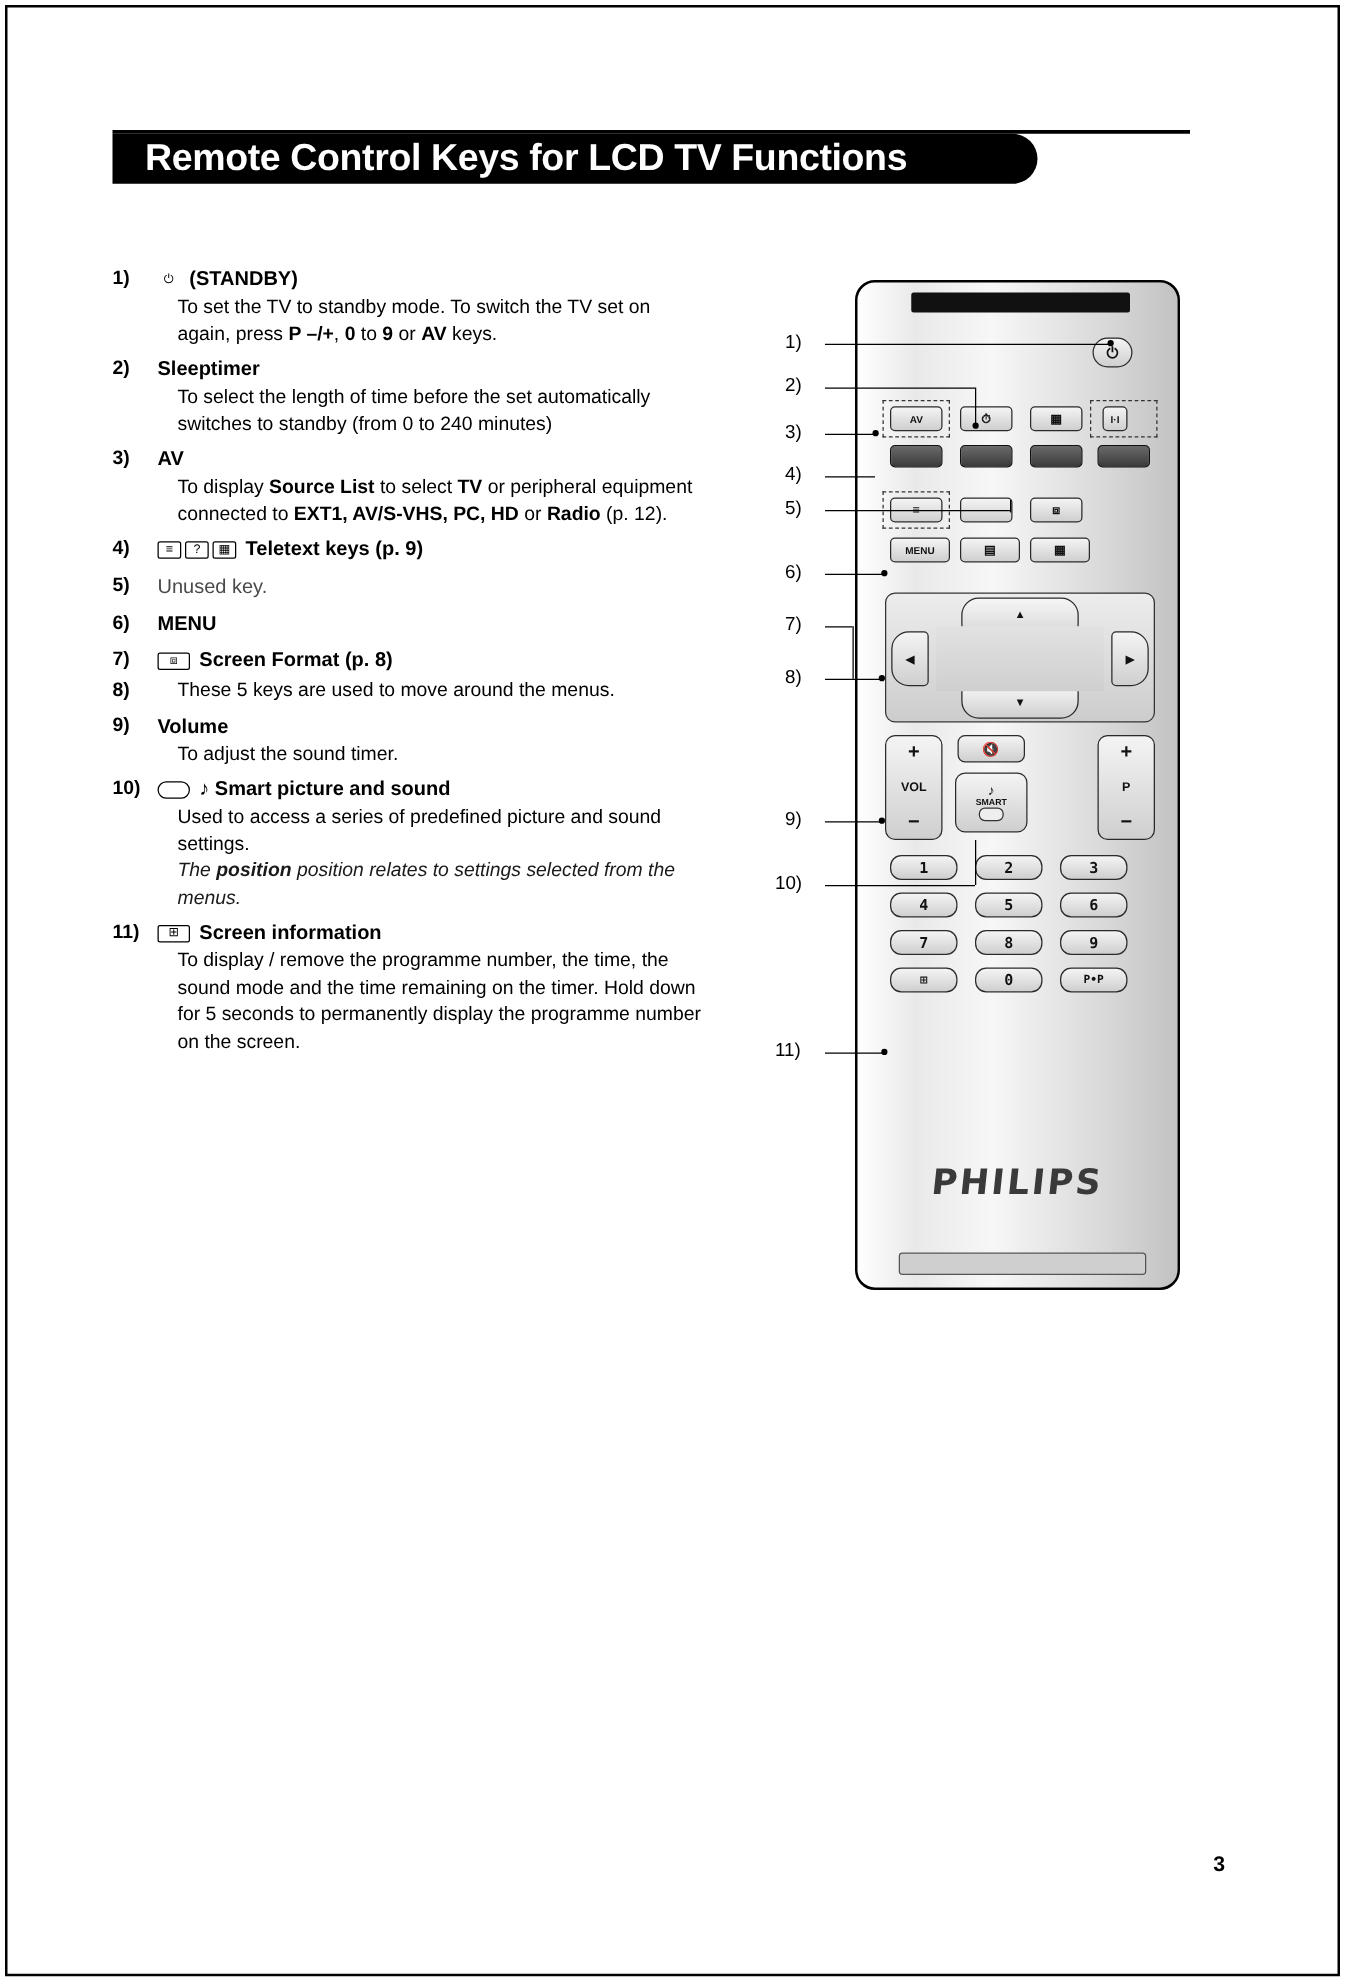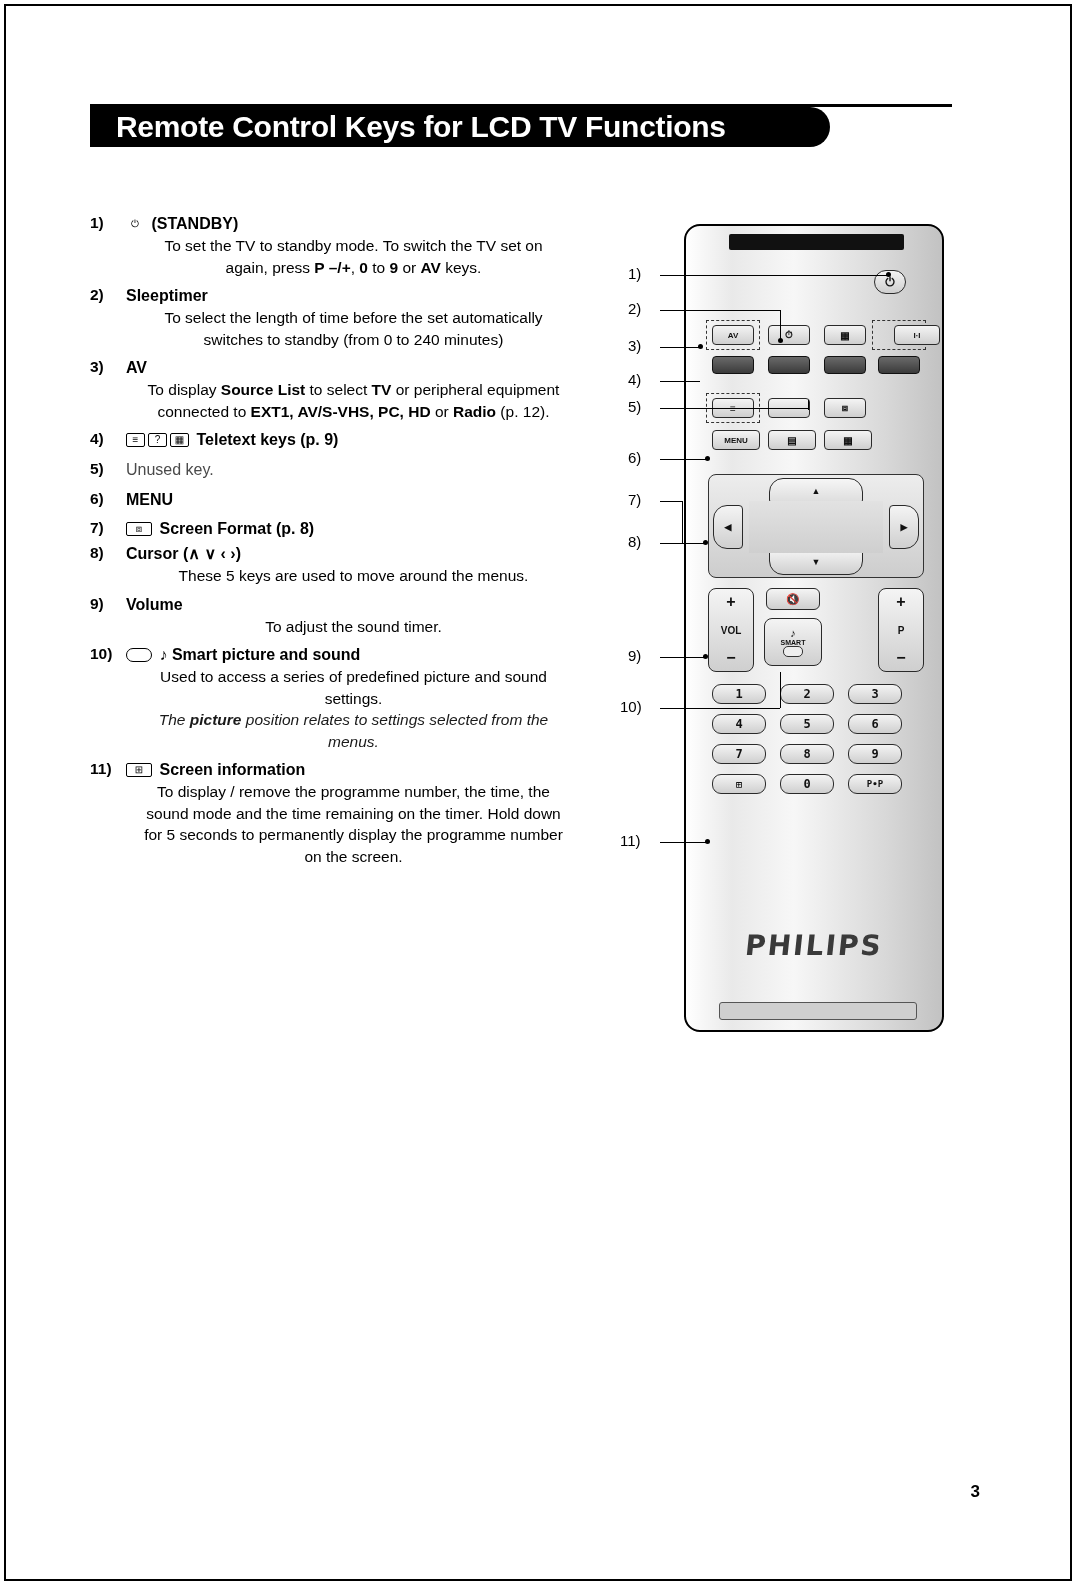--- a/index.html
+++ b/index.html
@@ -73,21 +73,20 @@
     font-size: 16px;
     display: block;
     line-height: 23px;
   }
   .item .body {
     margin-left: 52px;
     display: block;
     font-weight: normal;
     font-size: 15.5px;
     line-height: 21.5px;
-    text-align: center;
   }
   .item .body.italic { font-style: italic; color: #1a1a1a; }
   .b { font-weight: bold; }
   .i { }
 
   
   .kbox {
     display: inline-block;
     border: 1px solid #000;
     border-radius: 2px;
@@ -270,38 +269,37 @@
   <div class="item" style="margin-bottom:2px;">
     <span class="num">7)</span>
     <span class="head">
       <span class="kbox wide">⧈</span>
       <span>Screen Format (p. 8)</span>
     </span>
   </div>
 
   <div class="item" style="margin-bottom:6px;">
     <span class="num">8)</span>
-    <span class="head">Cursor (∧ ∨ ‹ ›)</span>
     <span class="body">These 5 keys are used to move around the menus.</span>
   </div>
 
   <div class="item" style="margin-bottom:6px;">
     <span class="num">9)</span>
     <span class="head">Volume</span>
     <span class="body">To adjust the sound timer.</span>
   </div>
 
   <div class="item" style="margin-bottom:6px;">
     <span class="num">10)</span>
     <span class="head">
       <span class="kbox wide" style="border-radius:7px;">&nbsp;</span>
       <span>♪ Smart picture and sound</span>
     </span>
     <span class="body">Used to access a series of predefined picture and sound settings.</span>
-    <span class="body italic">The <span class="b">picture</span> position relates to settings selected from the menus.</span>
+    <span class="body italic">The <span class="b">position</span> position relates to settings selected from the menus.</span>
   </div>
 
   <div class="item">
     <span class="num">11)</span>
     <span class="head">
       <span class="kbox wide">⊞</span>
       <span>Screen information</span>
     </span>
     <span class="body">To display / remove the programme number, the time, the sound mode and the time remaining on the timer. Hold down for 5 seconds to permanently display the programme number on the screen.</span>
   </div>
@@ -319,21 +317,21 @@
     <div class="btn" style="left:26px; top:99px; width:42px; height:20px;">
       <span>AV</span>
     </div>
     <div class="btn" style="left:82px; top:99px; width:42px; height:20px;">
       <span style="font-size:10px;">⏱</span>
     </div>
     <div class="btn" style="left:138px; top:99px; width:42px; height:20px;">
       <span style="font-size:10px;">▦</span>
     </div>
     <div class="dashbox" style="left:186px; top:94px; width:54px; height:30px;"></div>
-    <div class="btn" style="left:208px; top:99px; width:46px; height:20px;">
+    <div class="btn" style="left:196px; top:99px; width:20px; height:20px;">
       <span>I·I</span>
     </div>
 
     <div class="btn dark" style="left:26px; top:130px; width:42px; height:18px;"></div>
     <div class="btn dark" style="left:82px; top:130px; width:42px; height:18px;"></div>
     <div class="btn dark" style="left:138px; top:130px; width:42px; height:18px;"></div>
     <div class="btn dark" style="left:192px; top:130px; width:42px; height:18px;"></div>
 
     <div class="dashbox" style="left:20px; top:167px; width:54px; height:30px;"></div>
     <div class="btn" style="left:26px; top:172px; width:42px; height:20px;">

